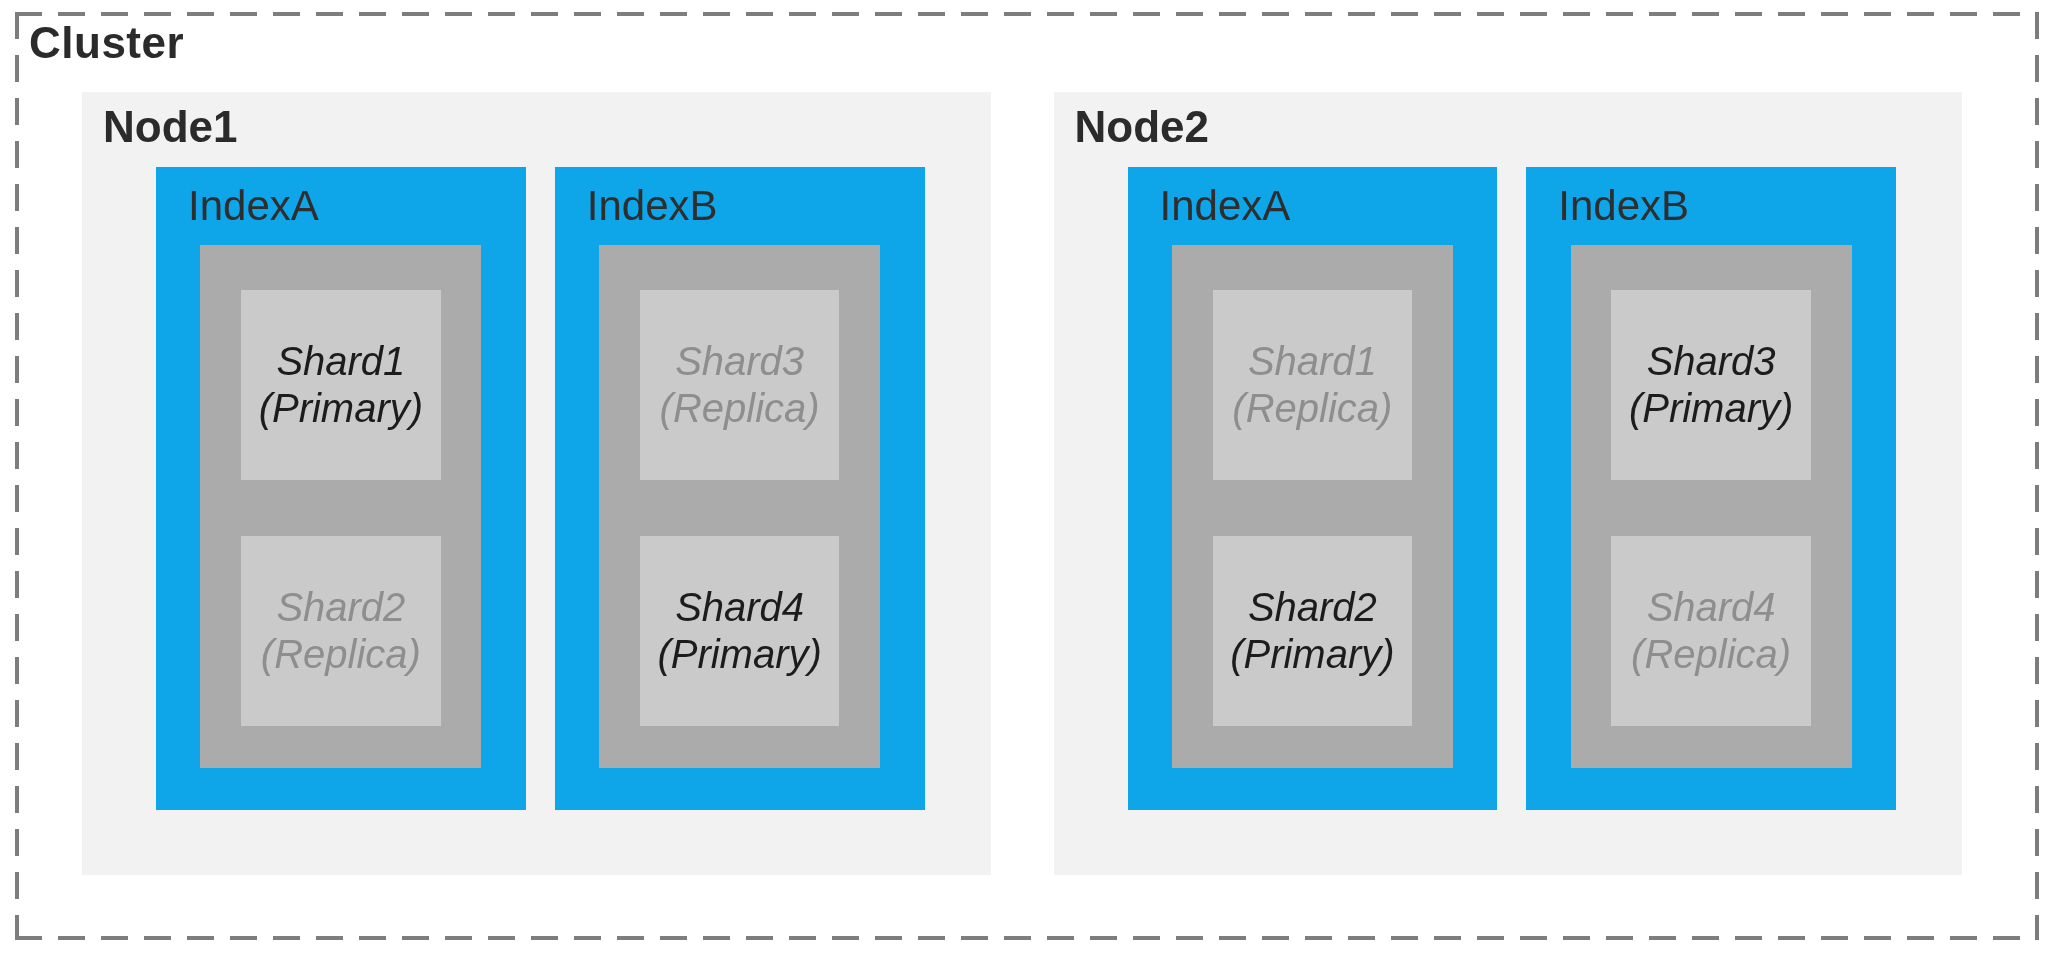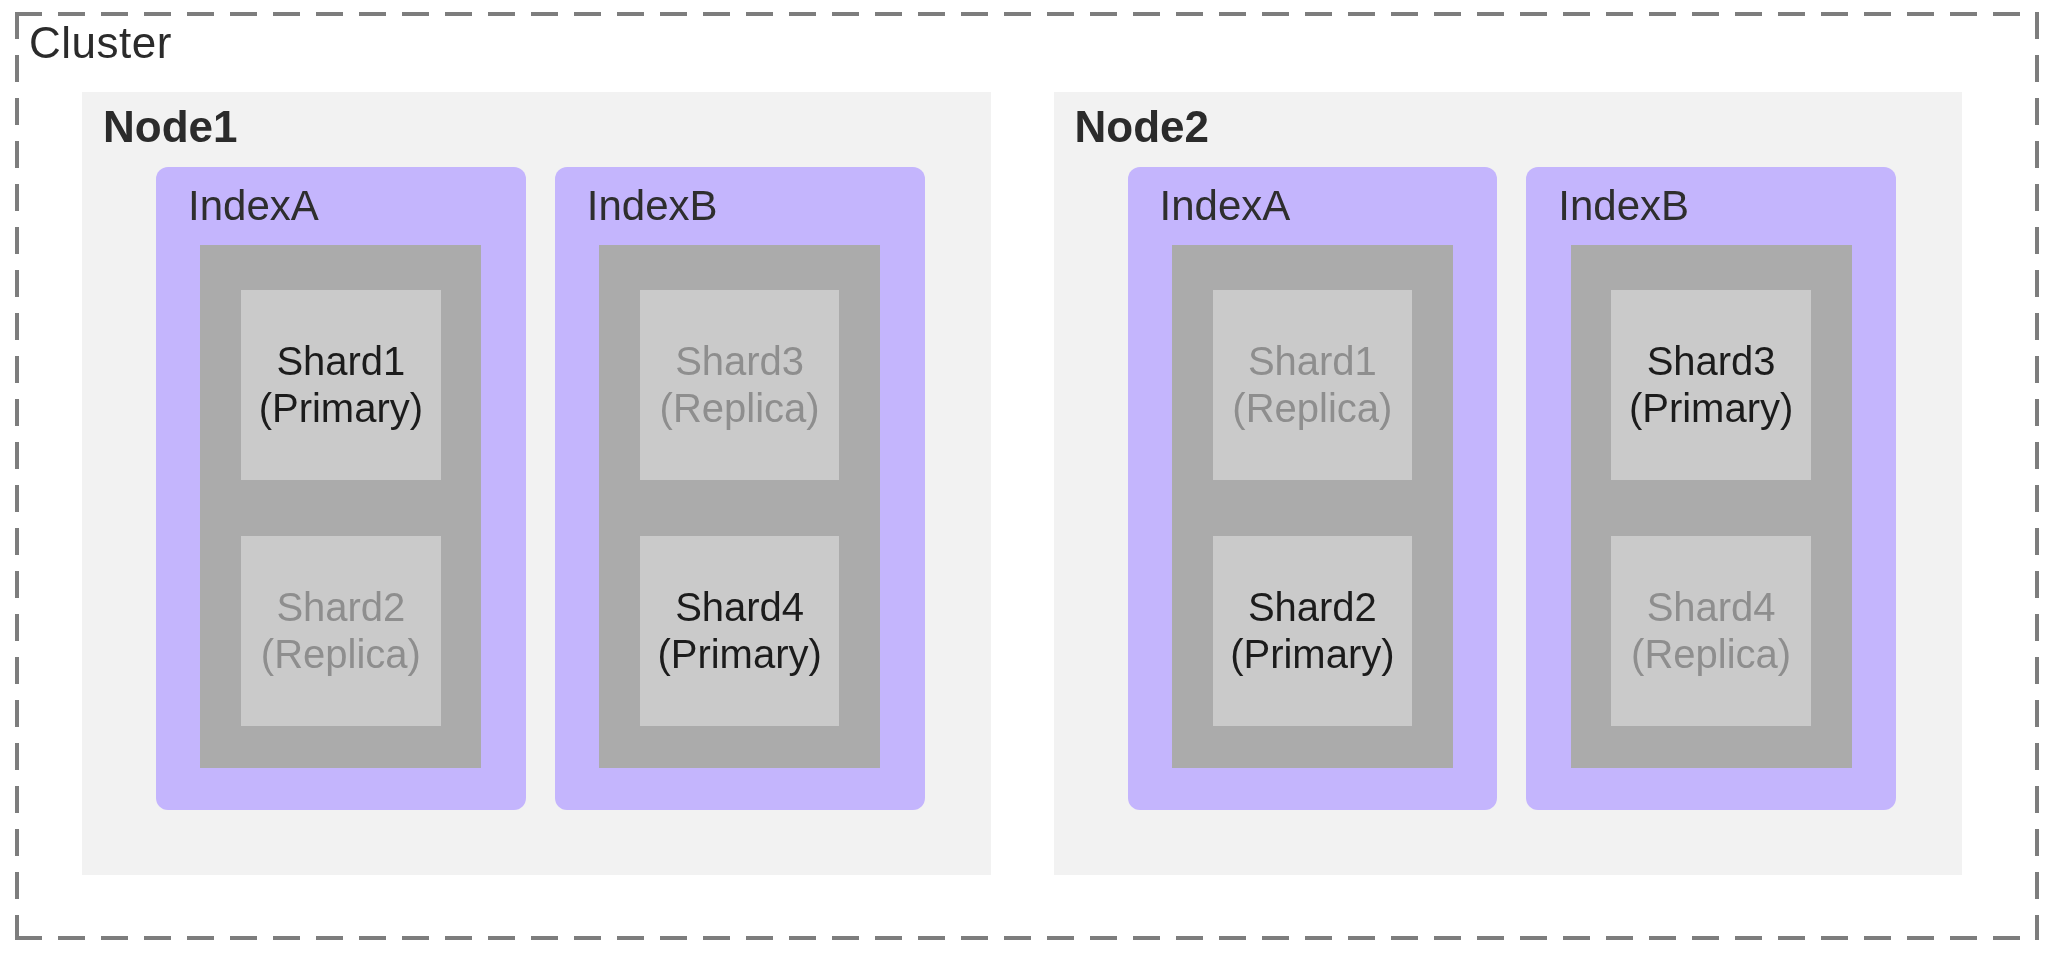--- a/index.html
+++ b/index.html
@@ -35,21 +35,21 @@
     background: repeating-linear-gradient(180deg, #7d7d7d 0 27px, transparent 27px 43px);
   }
   .edge-left { left: 0; }
   .edge-right { right: 0; }
 
   .cluster-label {
     position: absolute;
     left: 29px;
     top: 18px;
     font-size: 44px;
-    font-weight: normal;
+    font-weight: bold;
     color: #2b2b2b;
     letter-spacing: 0.5px;
   }
 
   
   .nodes-row {
     position: absolute;
     left: 82px;
     top: 92px;
     width: 1880px;
@@ -74,27 +74,26 @@
   }
 
   
   .indexes {
     display: flex;
     gap: 29px;
     height: 100%;
   }
   .index {
     flex: 1;
-    background: #c4b5fd;
+    background: #0ea5e9;
     box-sizing: border-box;
     display: flex;
     flex-direction: column;
     padding-bottom: 42px;
     min-width: 0;
-    border-radius: 12px;
   }
   .index-label {
     height: 78px;
     display: flex;
     align-items: center;
     padding-left: 32px;
     font-size: 42px;
     color: #2e2e2e;
     flex: none;
   }
@@ -104,20 +103,21 @@
     flex: 1;
     width: 76%;
     margin: 0 auto;
     background: #ababab;
     box-sizing: border-box;
     padding: 45px 0 42px 0;
     display: flex;
     flex-direction: column;
     align-items: center;
     justify-content: space-between;
+    font-style: italic;
   }
   .shard {
     width: 71%;
     height: 190px;
     background: #cacaca;
     display: flex;
     flex-direction: column;
     align-items: center;
     justify-content: center;
     text-align: center;

